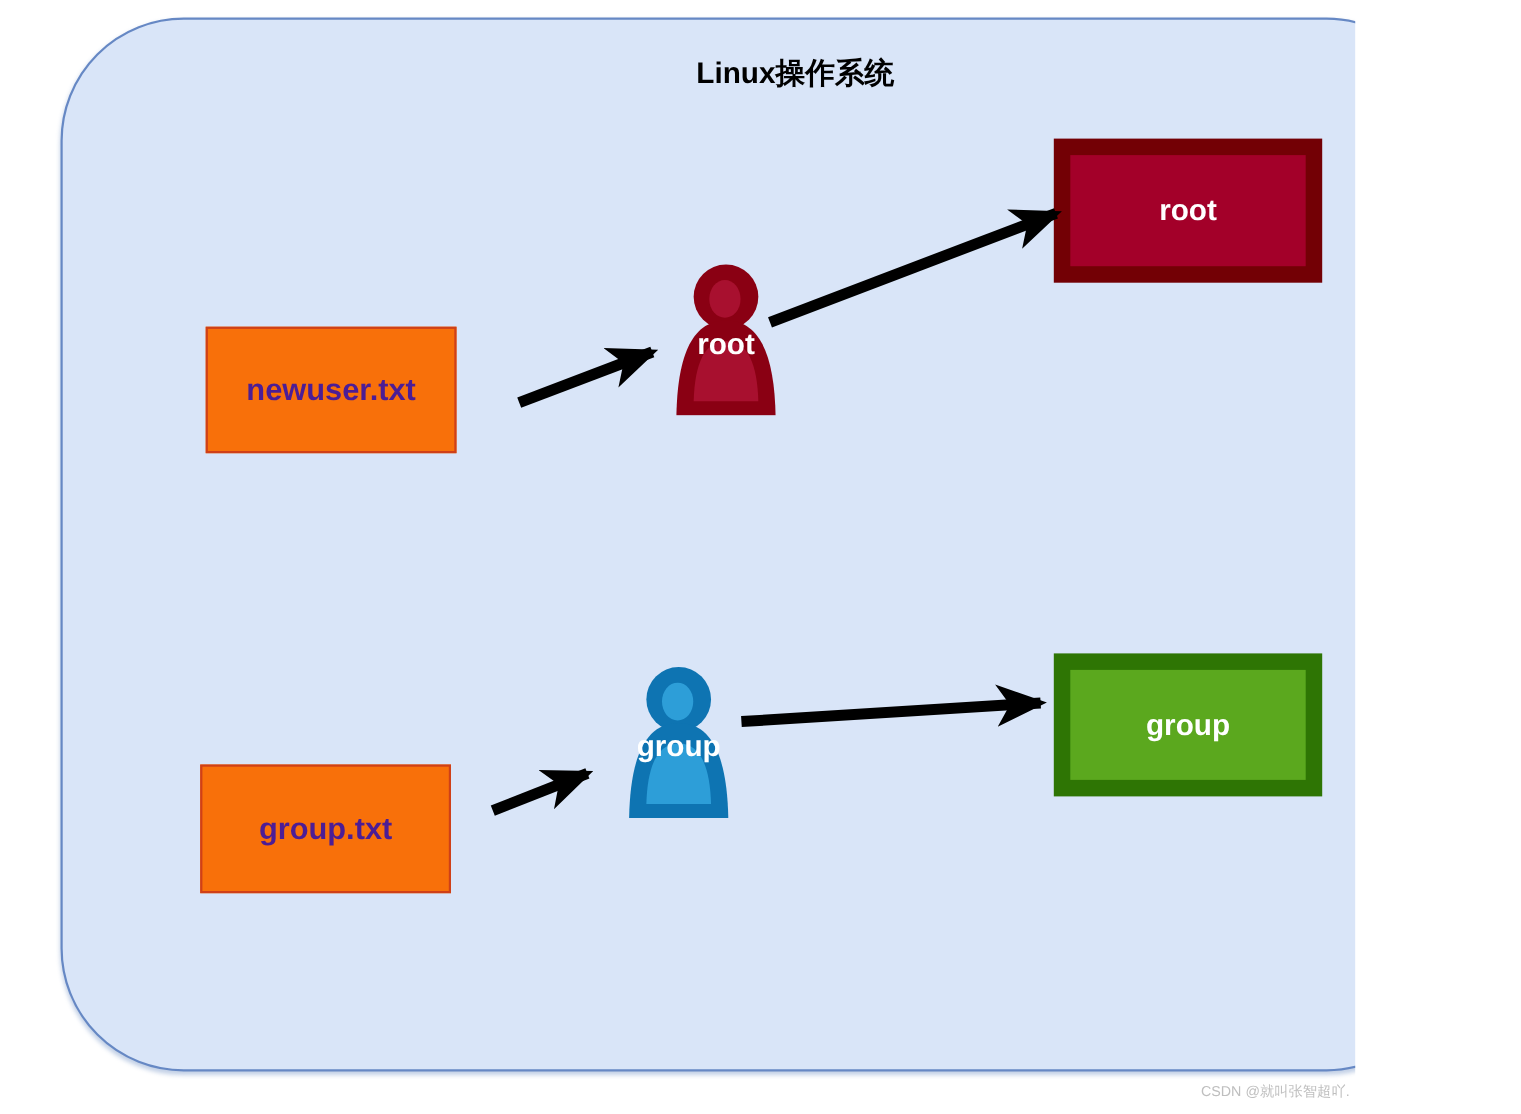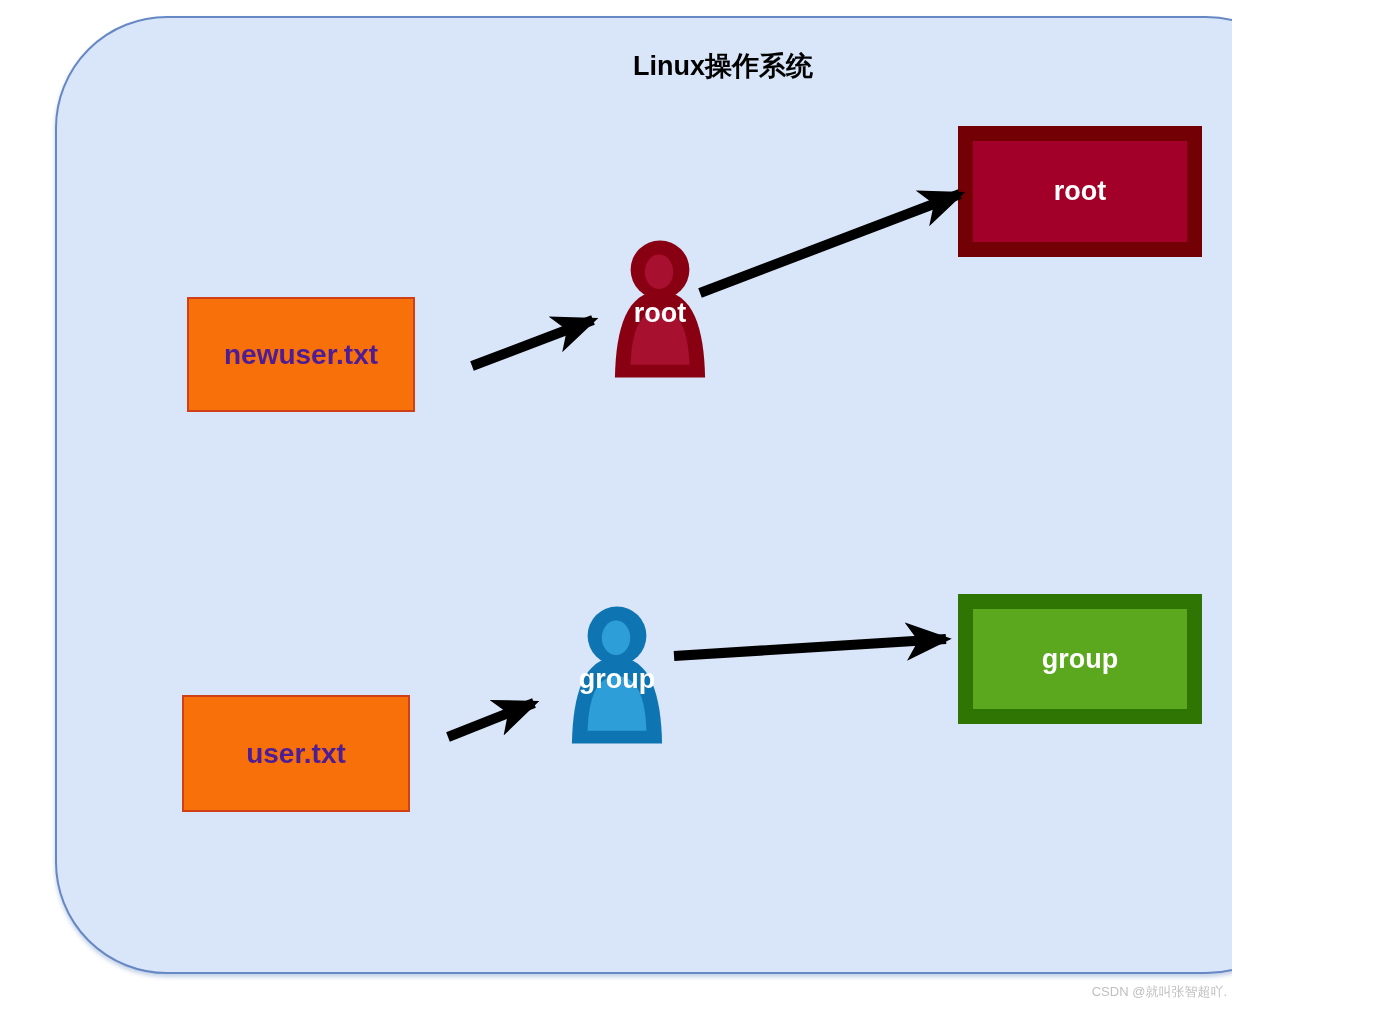--- a/index.html
+++ b/index.html
@@ -130,21 +130,21 @@
 
   <div class="canvas"></div>
 
   <div class="title">Linux操作系统</div>
 
   <div class="file-box" id="box-newuser">
     <span class="file-label">newuser.txt</span>
   </div>
 
   <div class="file-box" id="box-usertxt">
-    <span class="file-label">user.txt</span>
+    <span class="file-label">group.txt</span>
   </div>
 
   <div class="person" id="person-root">
     <svg viewBox="0 0 100 140" aria-hidden="true">
       <circle class="p-outer" cx="50" cy="30" r="30"></circle>
       <path class="p-outer" d="M 4 140 C 5 90, 16 52, 50 52 C 84 52, 95 90, 96 140 Z"></path>
       <ellipse class="p-inner" cx="49" cy="32" rx="14.5" ry="17.5"></ellipse>
       <path class="p-inner" d="M 20 127 C 21 92, 30 71, 50 71 C 70 71, 79 92, 80 127 Z"></path>
     </svg>
     <span class="person-label">root</span>

